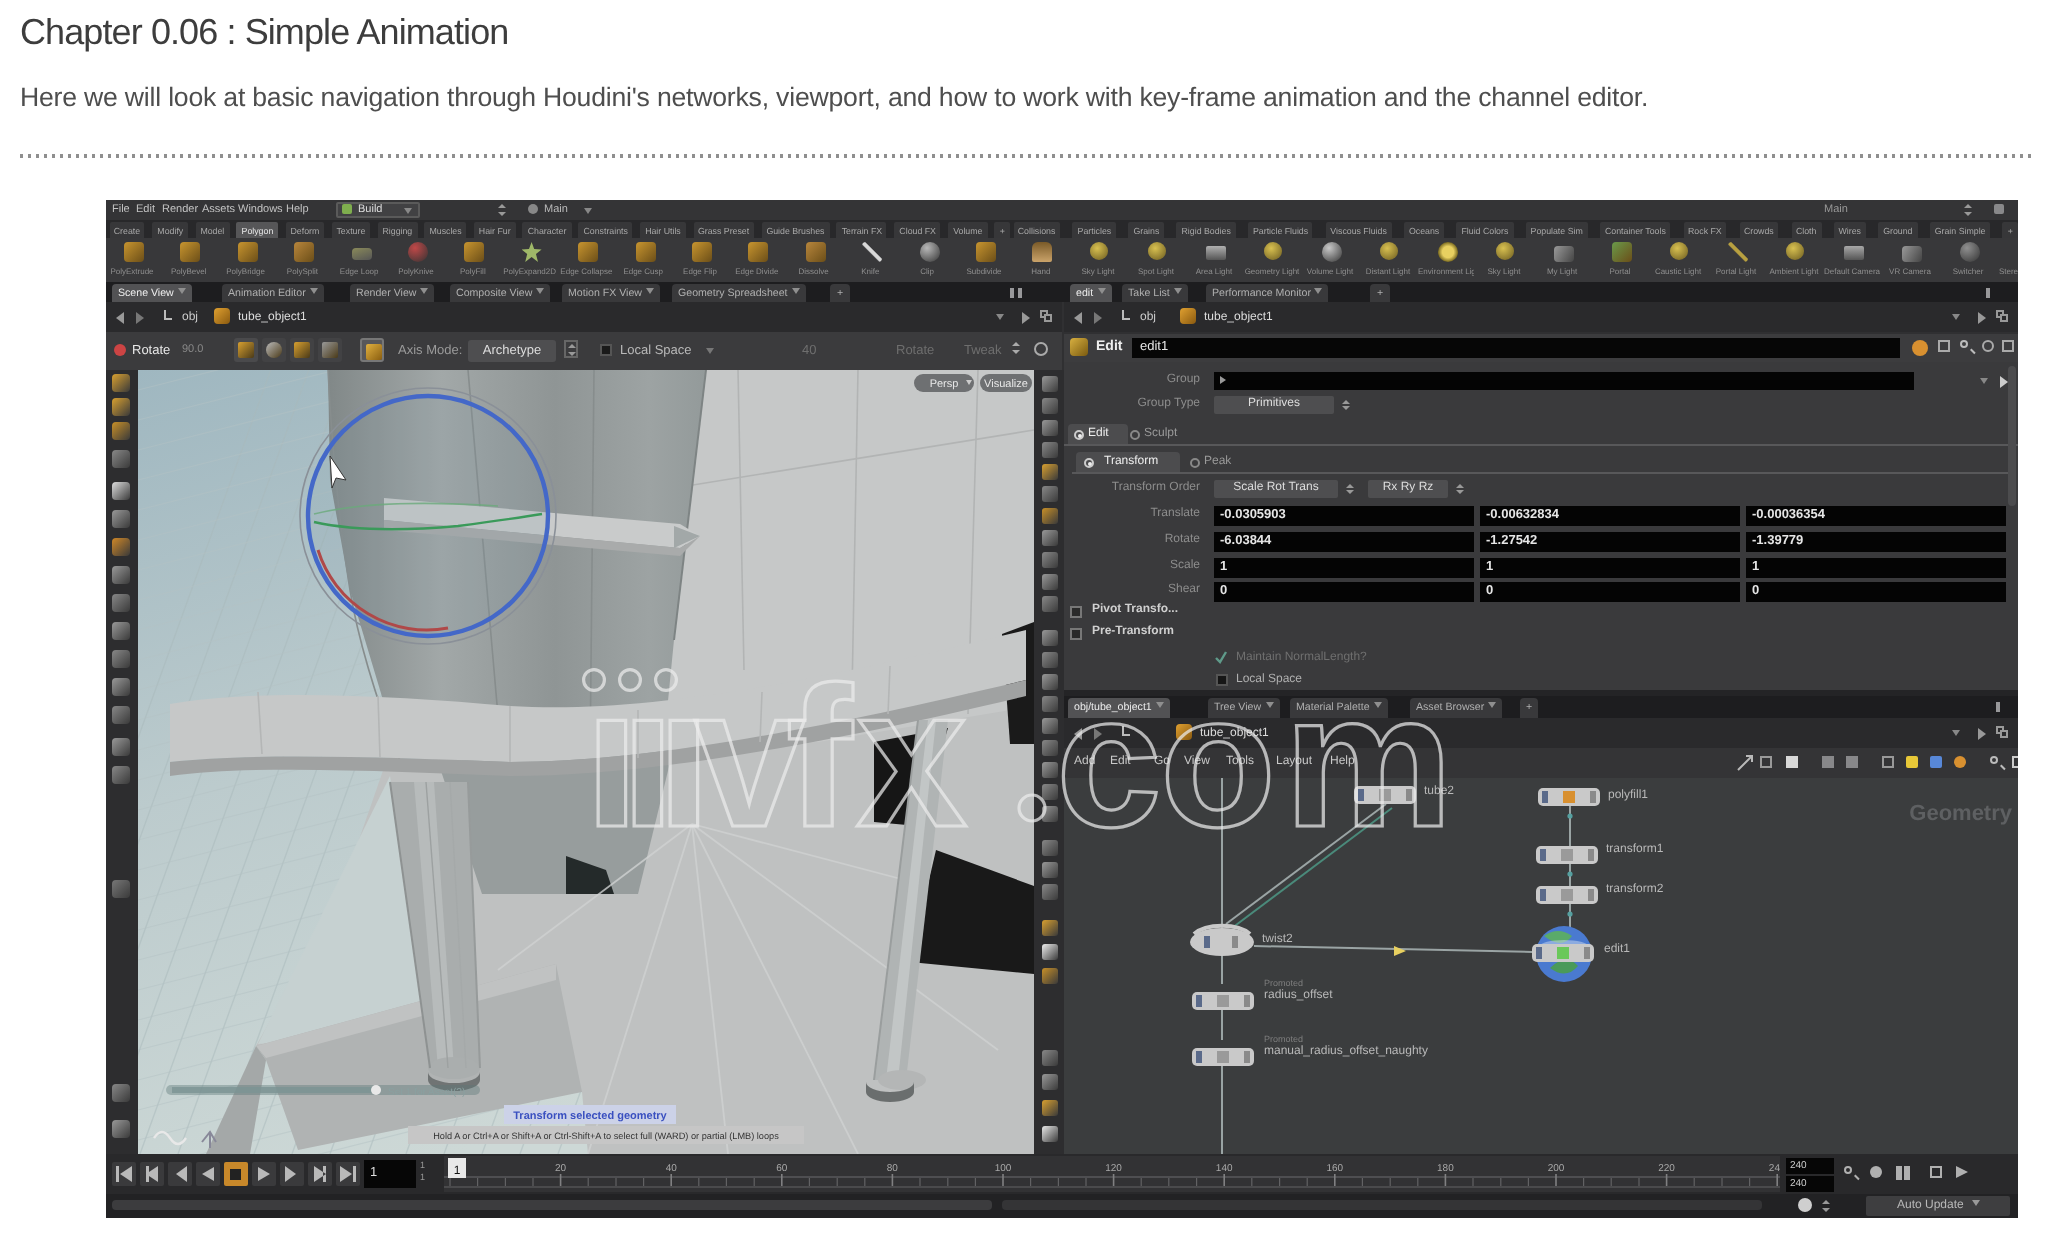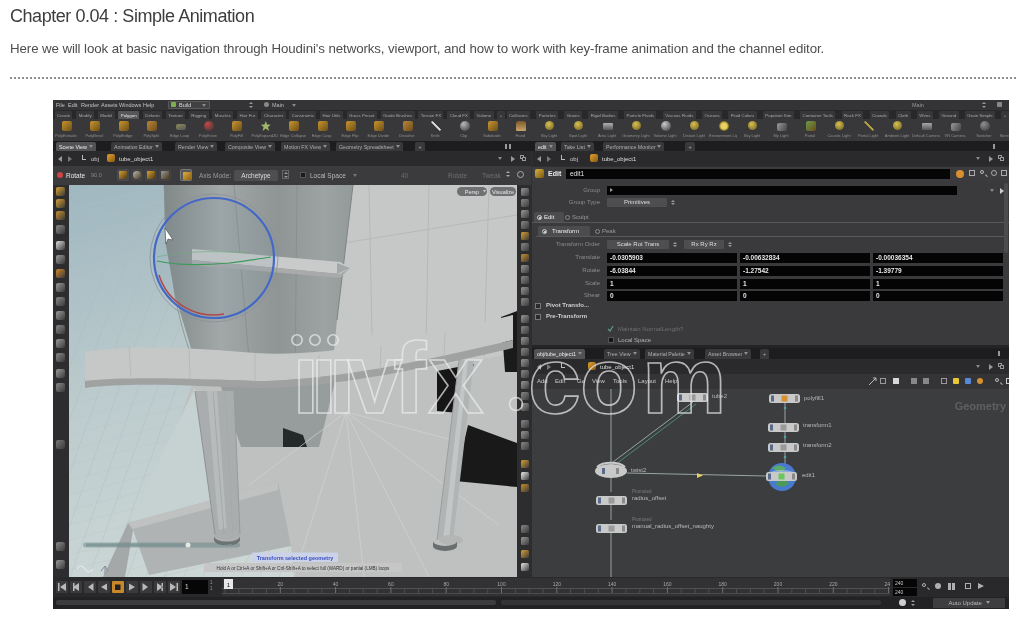--- a/index.html
+++ b/index.html
@@ -23,21 +23,21 @@
 .ptab{position:absolute;top:1px;height:9px;background:#39393b;border-radius:2px 2px 0 0;padding:1.5px 3px 0 3px;white-space:nowrap}
 .ptab.on{background:#525254;color:#eee}
 .pathbar{background:#2a2a2c;color:#cfcfcf;font-size:6px;overflow:hidden}
 .vbtn{position:absolute;border-radius:1.5px}
 .plabel{position:absolute;color:#8d8d8d;font-size:6px;text-align:right}
 .pfield{position:absolute;background:#040404;color:#e6e6e6;font-size:6.5px;font-weight:bold;padding:1px 0 0 3px}
 .pbtn{position:absolute;background:#4e4e50;color:#dedede;font-size:6px;text-align:center;border-radius:1px;padding-top:1px;overflow:hidden}
 .nlabel{position:absolute;color:#b9b9b9;font-size:6px;white-space:nowrap}
 </style></head>
 <body>
-<div class="abs" id="title">Chapter 0.04 : Simple Animation</div>
+<div class="abs" id="title">Chapter 0.06 : Simple Animation</div>
 <div class="abs" id="para">Here we will look at basic navigation through Houdini's networks, viewport, and how to work with key-frame animation and the channel editor.</div>
 <div class="abs" id="dots"></div>
 <div class="abs" id="shot">
     <div class="abs" id="menubar">
       <span style="left:3px">File</span>
       <span style="left:15px">Edit</span>
       <span style="left:28px">Render</span>
       <span style="left:48px">Assets</span>
       <span style="left:66px">Windows</span>
       <span style="left:90px">Help</span>

